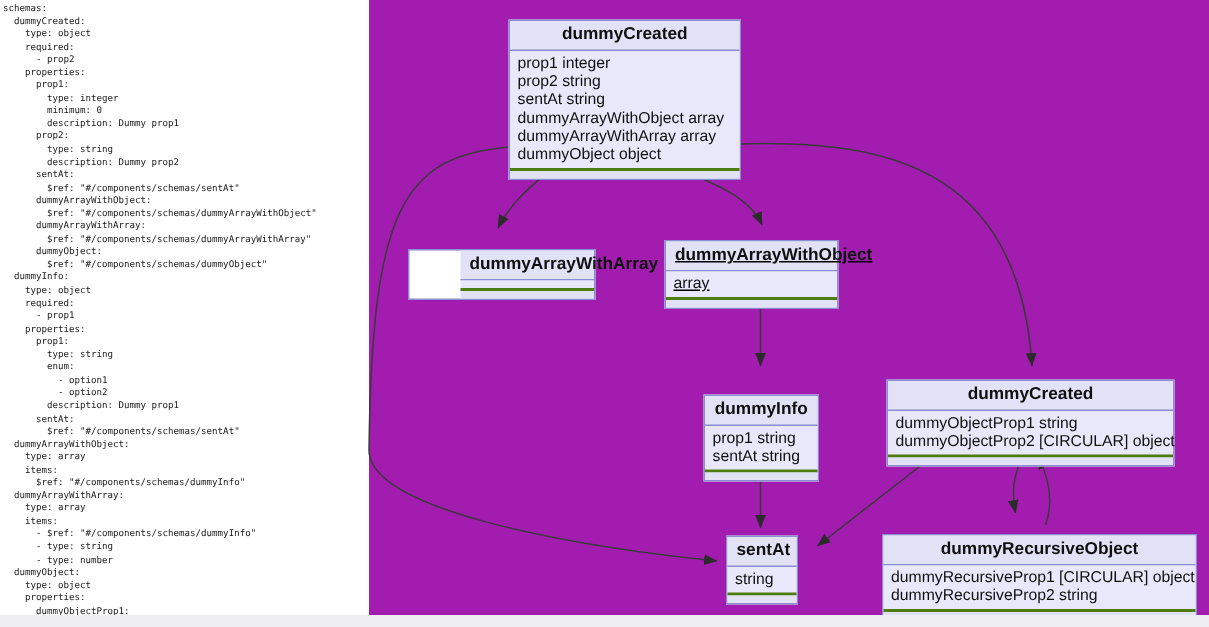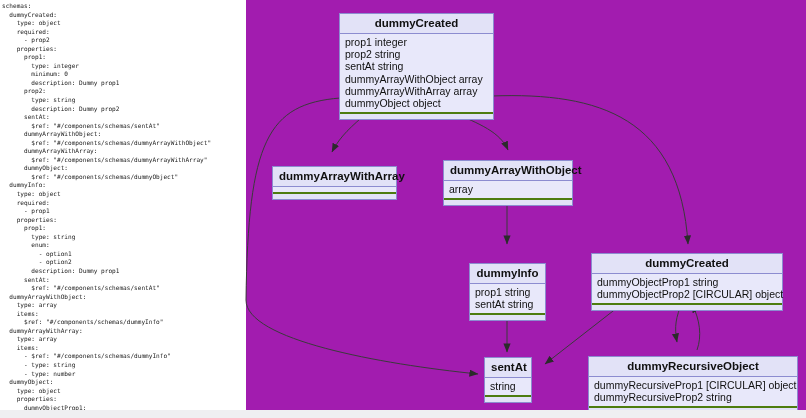--- a/index.html
+++ b/index.html
@@ -212,27 +212,27 @@
         <span class="attr">prop1 integer</span>
         <span class="attr">prop2 string</span>
         <span class="attr">sentAt string</span>
         <span class="attr">dummyArrayWithObject array</span>
         <span class="attr">dummyArrayWithArray array</span>
         <span class="attr">dummyObject object</span>
       </div>
       <div class="node-foot"></div>
     </div>
 
-    <div class="node" style="left:272px; top:166px; width:125px;">
+    <div class="node" style="left:272px; top:166px; width:125px;padding-left:34px;">
       <div class="node-title">dummyArrayWithArray</div>
       <div class="node-body empty"></div>
       <div class="node-foot"></div>
     </div>
 
-    <div class="node" style="left:443px; top:160px; width:130px;">
+    <div class="node" style="left:443px; top:160px; width:116px;text-decoration:underline;">
       <div class="node-title">dummyArrayWithObject</div>
       <div class="node-body">
         <span class="attr">array</span>
       </div>
       <div class="node-foot"></div>
     </div>
 
     <div class="node" style="left:469px; top:263px; width:77px;">
       <div class="node-title">dummyInfo</div>
       <div class="node-body">

